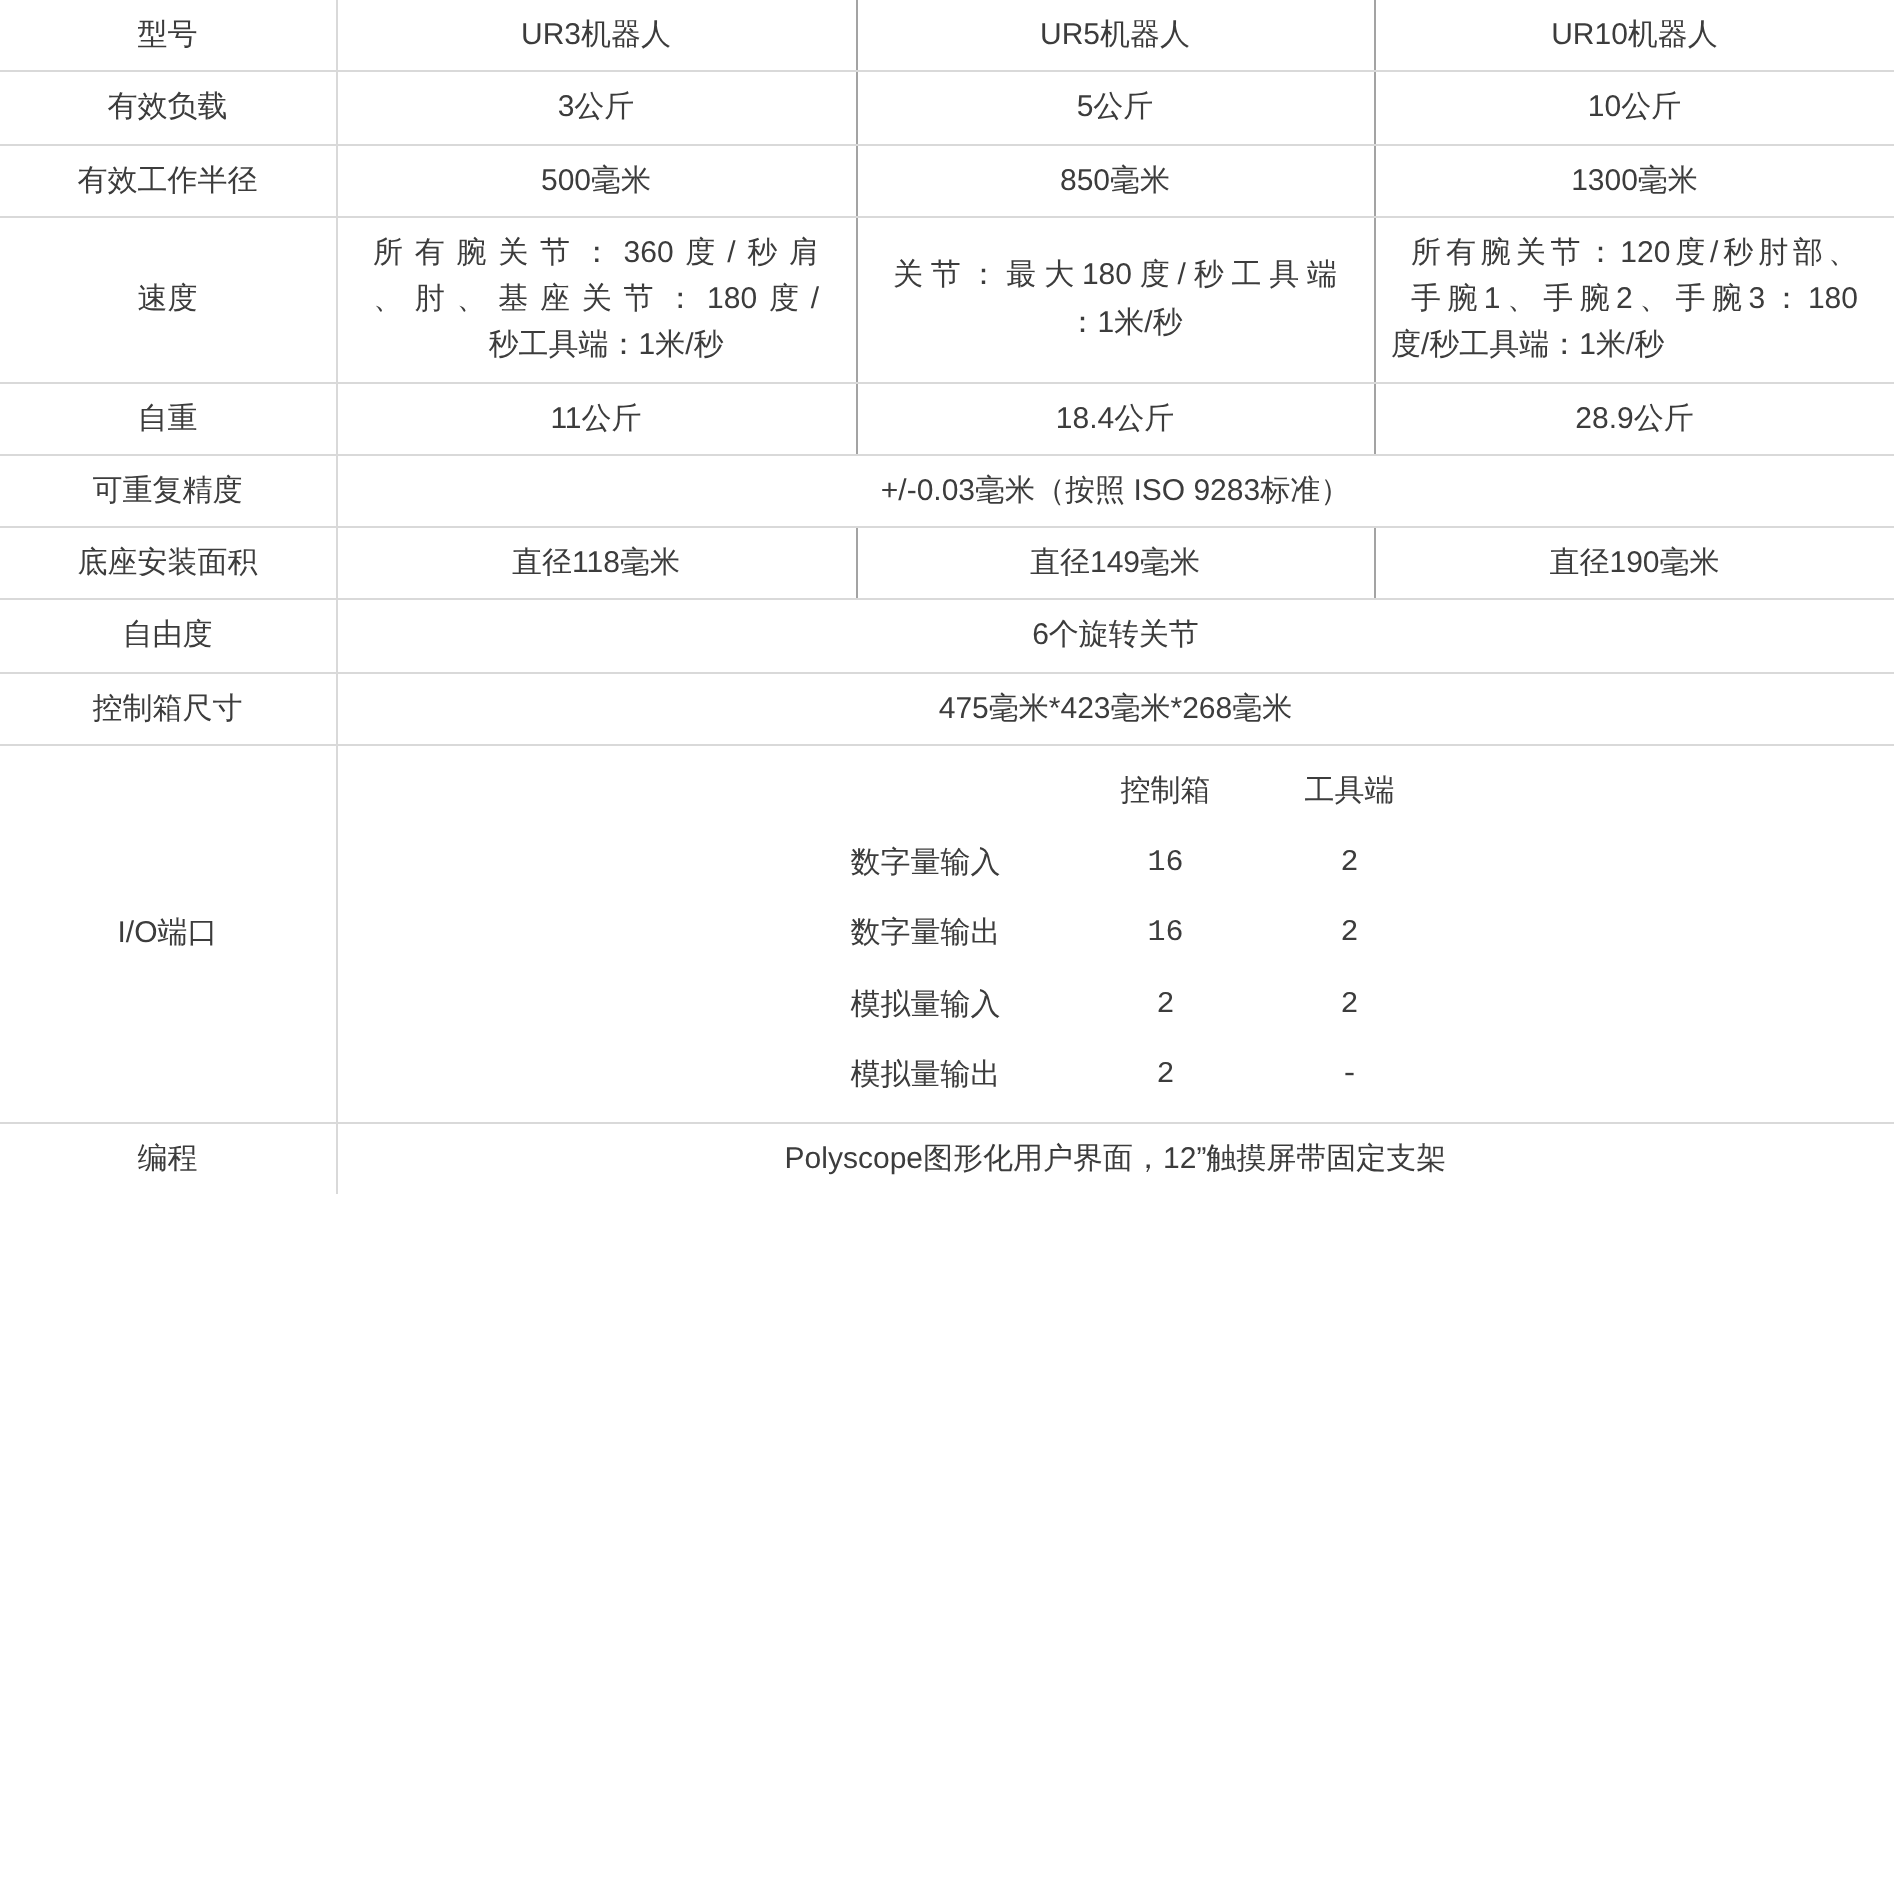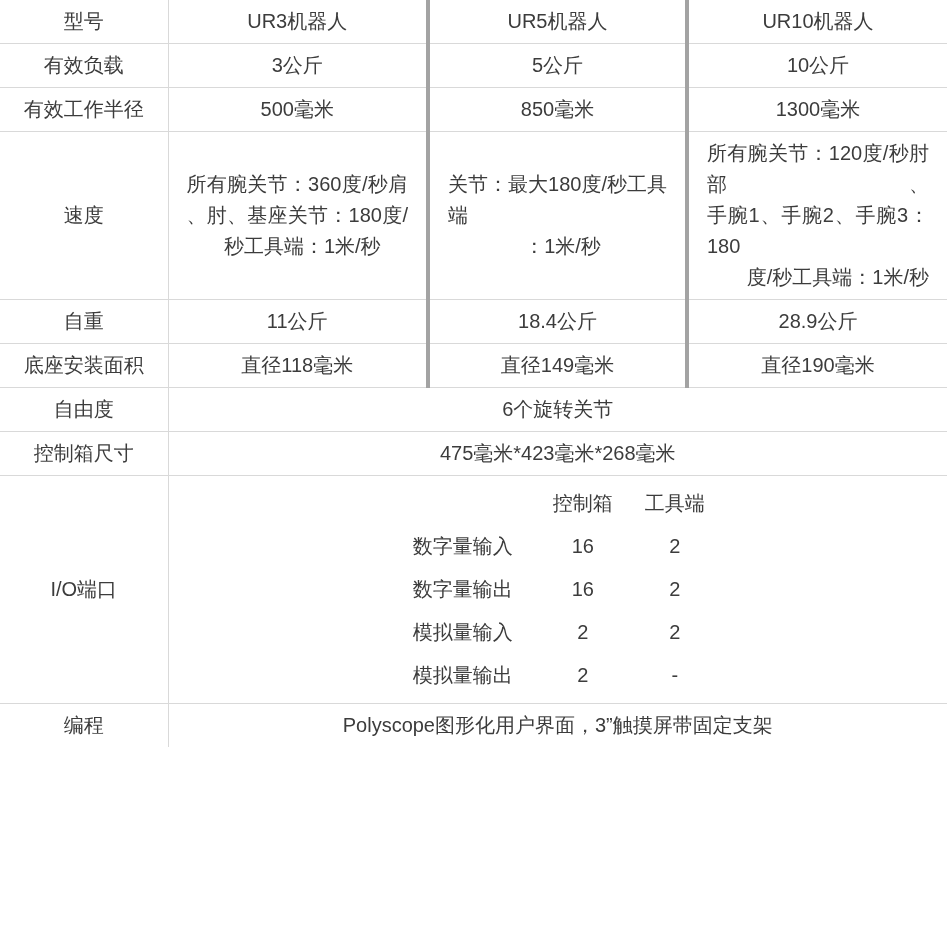--- a/index.html
+++ b/index.html
@@ -18,36 +18,36 @@
     width: 947px;
     border-collapse: collapse;
     table-layout: fixed;
   }
   #spec-table td {
     border-top: 1px solid #d9d9d9;
     border-bottom: 1px solid #d9d9d9;
     padding: 6px 8px;
     text-align: center;
     vertical-align: middle;
-    font-size: 20px;
+    font-size: 15px;
     line-height: 1.55;
     color: #3c3c3c;
   }
   #spec-table tr:first-child td {
     border-top: none;
   }
   #spec-table tr:last-child td {
     border-bottom: none;
   }
   .col-label {
     width: 168px;
     border-right: 1px solid #d9d9d9;
   }
   .cell-div {
-    border-right: 4px solid #a3a3a3;
+    border-right: 1px solid #a3a3a3;
   }
   .label-cell {
     font-size: 15px;
   }
   .head-cell {
     font-size: 16px;
   }
   .multiline {
     text-align: justify;
     text-align-last: justify;
@@ -71,20 +71,21 @@
     text-align: center;
     line-height: 1.6;
   }
   .io-name {
     text-align: center;
     padding-right: 14px !important;
     min-width: 120px;
   }
   .io-col {
     min-width: 76px;
+    font-family: Liberation Mono, monospace;
   }
 </style>
 </head>
 <body>
 
 <table id="spec-table">
   <colgroup>
     <col class="col-label-group" style="width:168px">
     <col style="width:260px">
     <col style="width:259px">
@@ -121,31 +122,35 @@
         <div class="multiline">、肘、基座关节：180度/</div>
         <div class="center-line" style="text-align:center;padding-left:10px">秒工具端：1米/秒</div>
       </td>
       <td class="cell-div">
         <div class="multiline">关节：最大180度/秒工具端</div>
         <div class="center-line" style="text-align:center;padding-left:10px">：1米/秒</div>
       </td>
       <td>
         <div class="multiline">所有腕关节：120度/秒肘部、</div>
         <div class="multiline">手腕1、手腕2、手腕3：180</div>
-        <div class="center-line" style="text-align:right;padding-right:10px">度/秒工具端：1米/秒</div>
+        <div class="center-line" style="text-align:left;padding-right:10px">度/秒工具端：1米/秒</div>
       </td>
     </tr>
 
     <tr>
       <td class="col-label label-cell">自重</td>
       <td class="cell-div">11公斤</td>
       <td class="cell-div">18.4公斤</td>
       <td>28.9公斤</td>
     </tr>
 
+    <tr>
+      <td class="col-label label-cell">可重复精度</td>
+      <td colspan="3">+/-0.03毫米（按照 ISO 9283标准）</td>
+    </tr>
 
     <tr>
       <td class="col-label label-cell">底座安装面积</td>
       <td class="cell-div">直径118毫米</td>
       <td class="cell-div">直径149毫米</td>
       <td>直径190毫米</td>
     </tr>
 
     <tr>
       <td class="col-label label-cell">自由度</td>
@@ -188,18 +193,18 @@
               <td class="io-col">-</td>
             </tr>
           </tbody>
         </table>
       </td>
     </tr>
 
 
     <tr>
       <td class="col-label label-cell">编程</td>
-      <td colspan="3">Polyscope图形化用户界面，3”触摸屏带固定支架</td>
+      <td colspan="3">Polyscope图形化用户界面，12”触摸屏带固定支架</td>
     </tr>
 
 
   </tbody>
 </table>
 
 </body></html>

